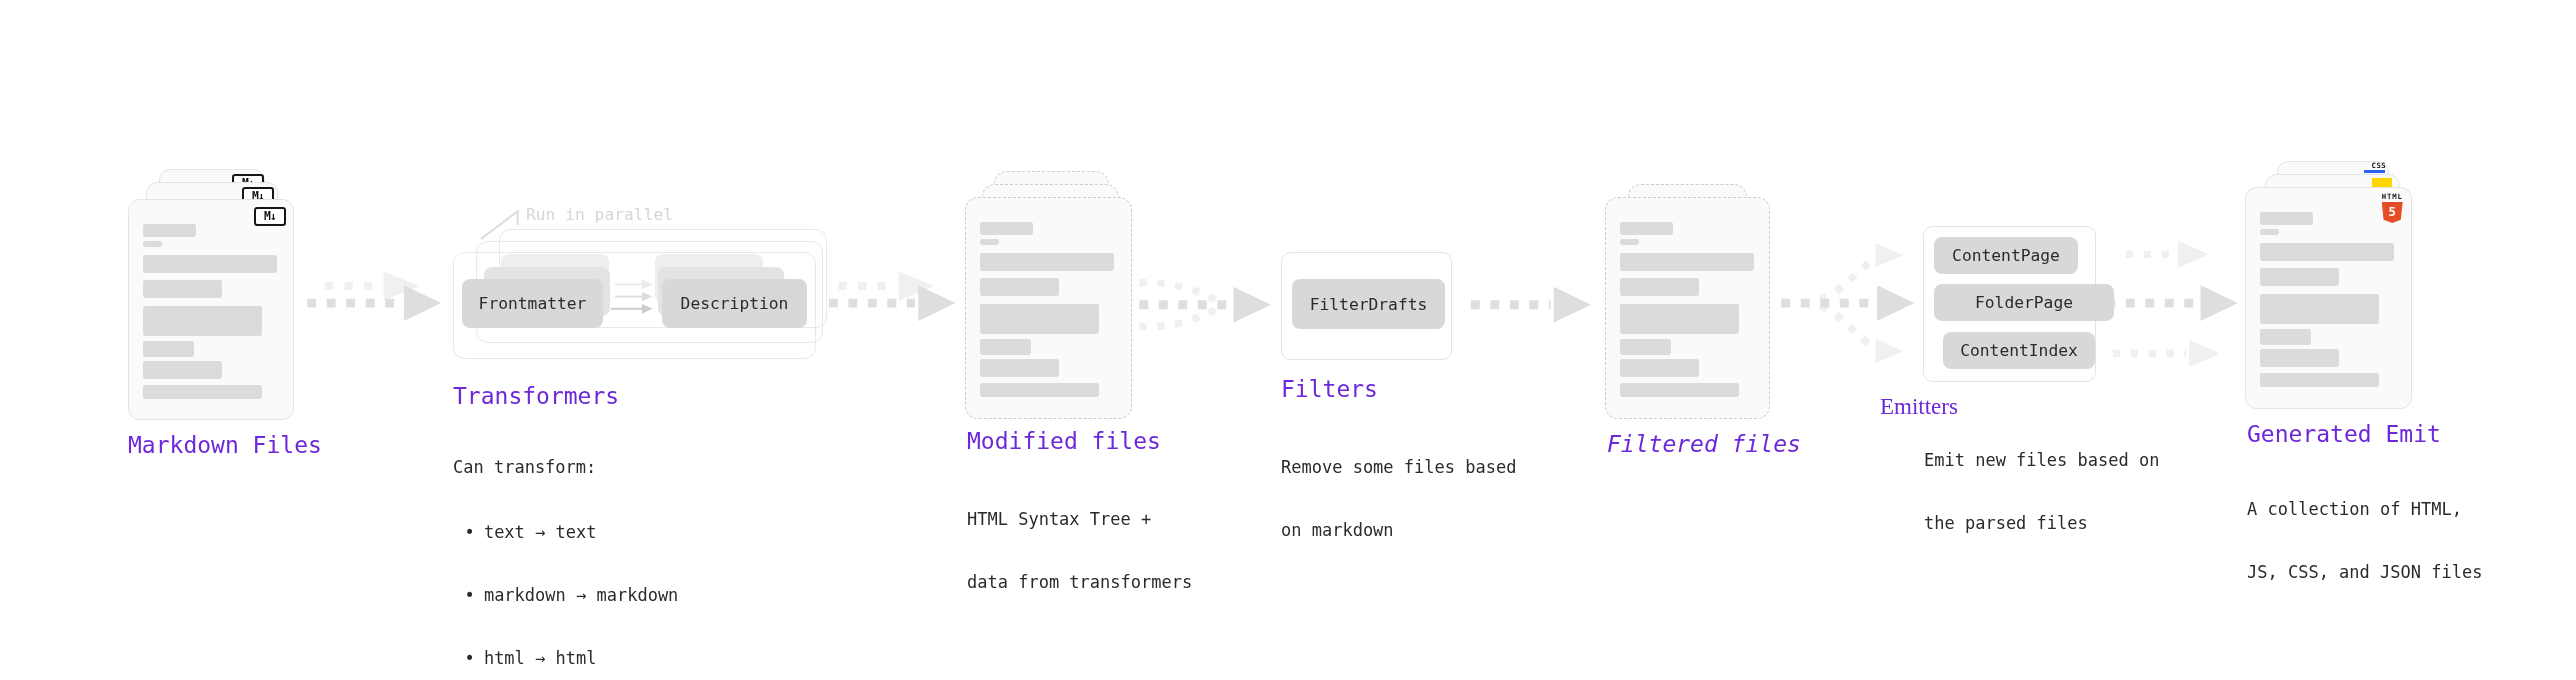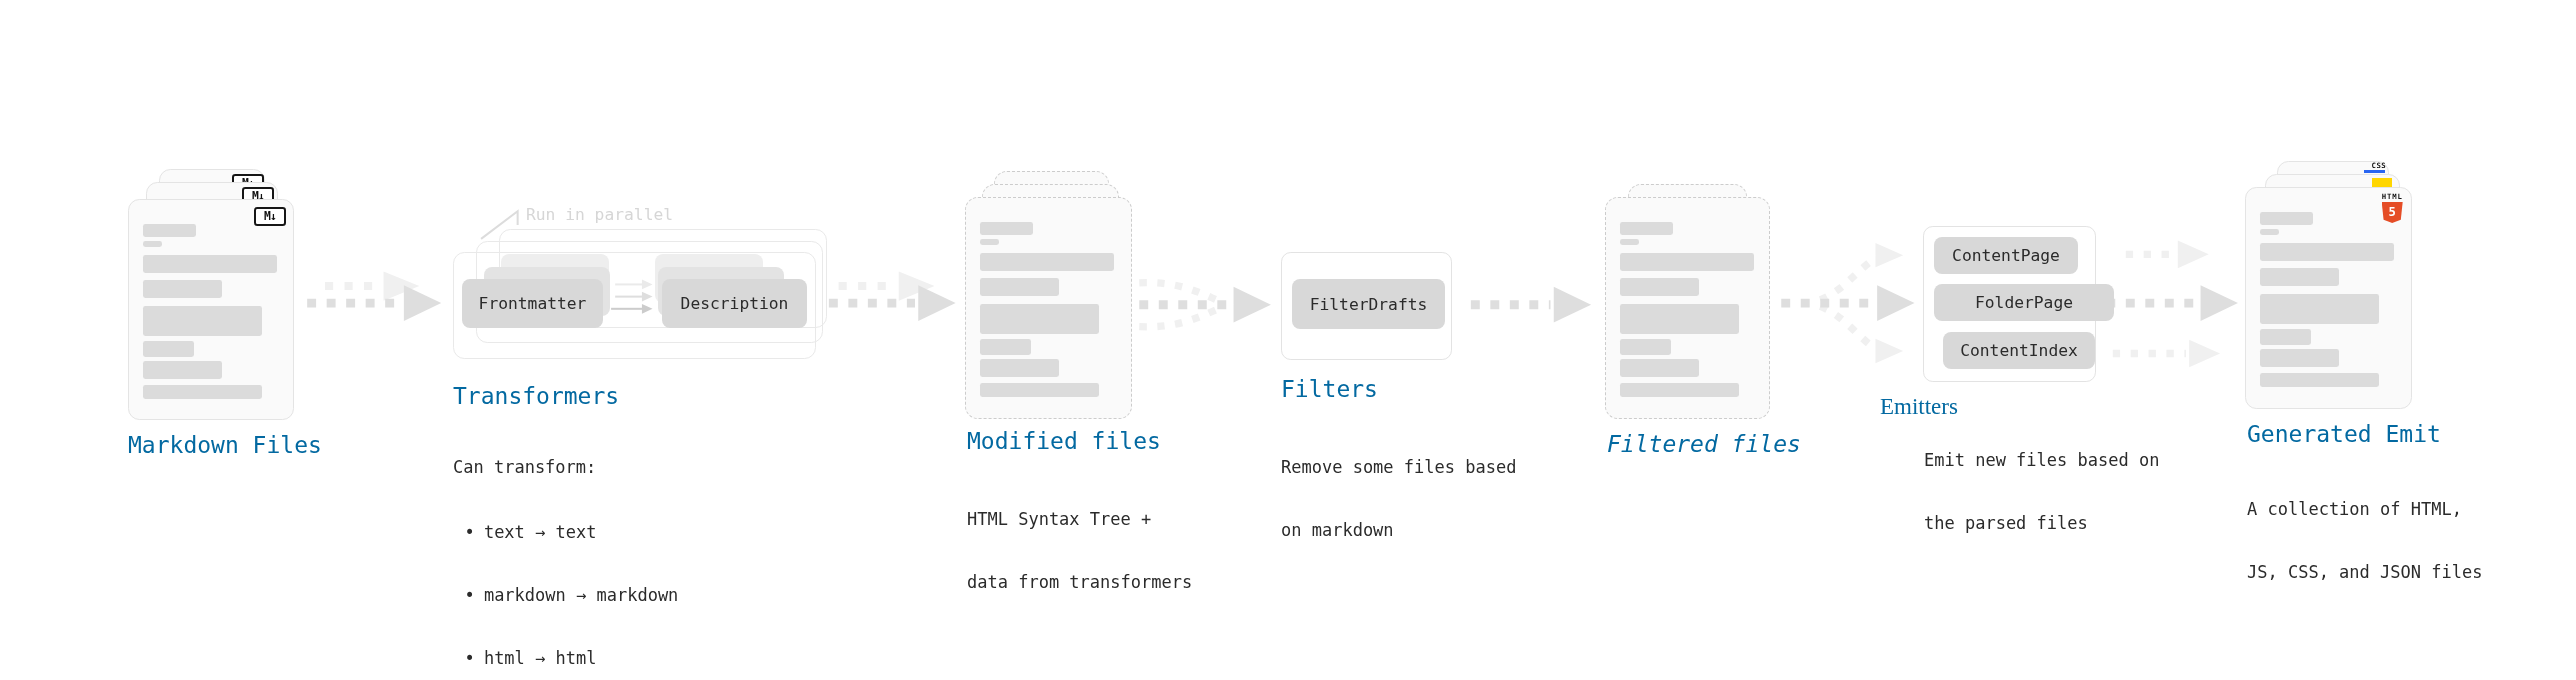--- a/index.html
+++ b/index.html
@@ -11,21 +11,21 @@
   .card.dashed{border:1.6px dashed #cccccc;border-radius:13px;}
   .pline{position:absolute;background:#dbdbdb;border-radius:2.4px;}
   
   .frame{position:absolute;box-sizing:border-box;border:1.6px solid #e9e9e9;border-radius:11.4px;background:transparent;}
   .chip{position:absolute;box-sizing:border-box;background:#d8d8d8;border-radius:8.1px;display:flex;
         align-items:center;justify-content:center;font-size:16.3px;color:#2b2b2b;white-space:pre;}
   .chip.g1{background:#e3e3e3;}
   .chip.g2{background:#eeeeee;}
   .box{position:absolute;box-sizing:border-box;background:#ffffff;border:1.6px solid #e3e3e3;border-radius:9.8px;}
   
-  .h{position:absolute;font-size:23px;line-height:28px;color:#0369a1;white-space:pre;}
+  .h{position:absolute;font-size:23px;line-height:28px;color:#6d28d9;white-space:pre;}
   .cap{position:absolute;font-size:17px;line-height:21px;color:#2b2b2b;white-space:pre;}
   .cap .brow{margin-left:11.4px;}
   .cap .brow .bsp{display:inline-block;width:19.5px;}
   .note{position:absolute;font-size:16.3px;color:#d6d6d6;white-space:pre;}
   
   .mbadge{position:absolute;box-sizing:border-box;width:32px;height:18.7px;background:#fff;border:2.4px solid #161616;
           border-radius:3.3px;display:flex;align-items:center;justify-content:center;
           font-size:11.4px;font-weight:bold;color:#111;letter-spacing:-0.8px;}
   
   .cssbadge{position:absolute;width:23px;text-align:right;}

